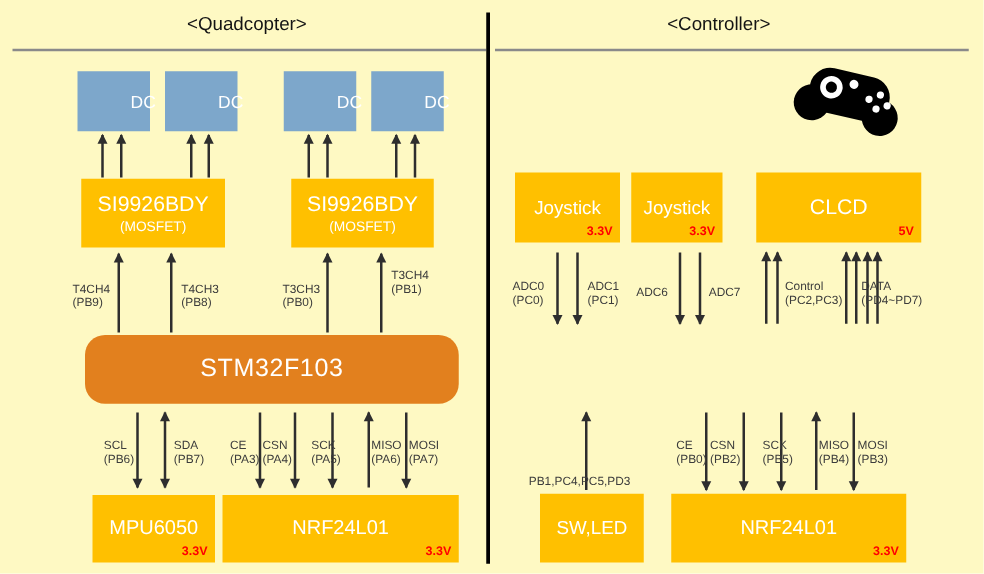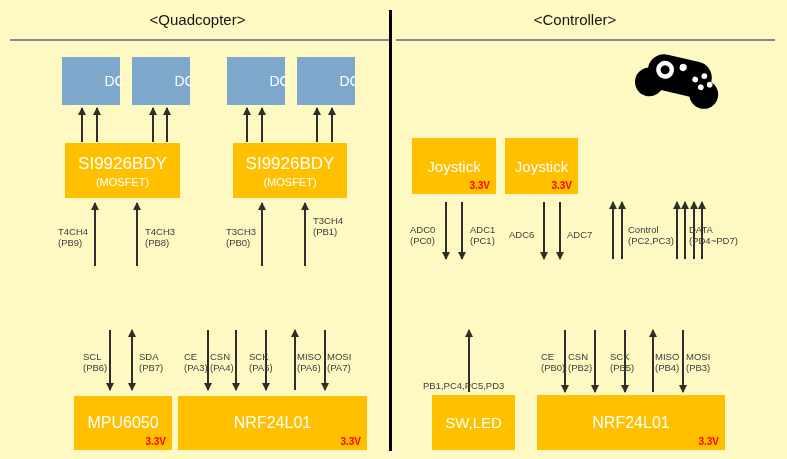--- a/index.html
+++ b/index.html
@@ -87,20 +87,23 @@
     </div>
   <div class="lbl" style="left:226px;top:226px;">
       <span>T3CH3</span>
       <span>(PB0)</span>
     </div>
   <div class="lbl" style="left:313px;top:215px;">
       <span>T3CH4</span>
       <span>(PB1)</span>
     </div>
 
+  <div class="box mcu stm" style="left:68px;top:268px;width:299px;height:55px;">
+    <span>STM32F103</span>
+  </div>
 
   <i class="arr dn" style="left:109px;top:330px;height:60px;"></i>
   <i class="arr up dn" style="left:131px;top:330px;height:60px;"></i>
   <i class="arr dn" style="left:207px;top:330px;height:60px;"></i>
   <i class="arr dn" style="left:235px;top:330px;height:60px;"></i>
   <i class="arr dn" style="left:265px;top:330px;height:60px;"></i>
   <i class="arr up" style="left:294px;top:330px;height:60px;"></i>
   <i class="arr dn" style="left:324px;top:330px;height:60px;"></i>
 
   <div class="lbl" style="left:83px;top:351px;">
@@ -158,20 +161,24 @@
   </div>
 
   <div class="box ybox" style="left:412px;top:138px;width:84px;height:56px;">
     <span class="smname">Joystick</span>
     <span class="volt">3.3V</span>
   </div>
   <div class="box ybox" style="left:505px;top:138px;width:73px;height:56px;">
     <span class="smname">Joystick</span>
     <span class="volt">3.3V</span>
   </div>
+  <div class="box ybox" style="left:605px;top:138px;width:132px;height:56px;">
+    <span class="bigname">CLCD</span>
+    <span class="volt">5V</span>
+  </div>
 
   <i class="arr dn" style="left:445px;top:202px;height:57px;"></i>
   <i class="arr dn" style="left:461px;top:202px;height:57px;"></i>
   <i class="arr dn" style="left:543px;top:202px;height:57px;"></i>
   <i class="arr dn" style="left:559px;top:202px;height:57px;"></i>
   <i class="arr up" style="left:612px;top:202px;height:57px;"></i>
   <i class="arr up" style="left:621px;top:202px;height:57px;"></i>
   <i class="arr up" style="left:676px;top:202px;height:57px;"></i>
   <i class="arr up" style="left:684px;top:202px;height:57px;"></i>
   <i class="arr up" style="left:693px;top:202px;height:57px;"></i>

